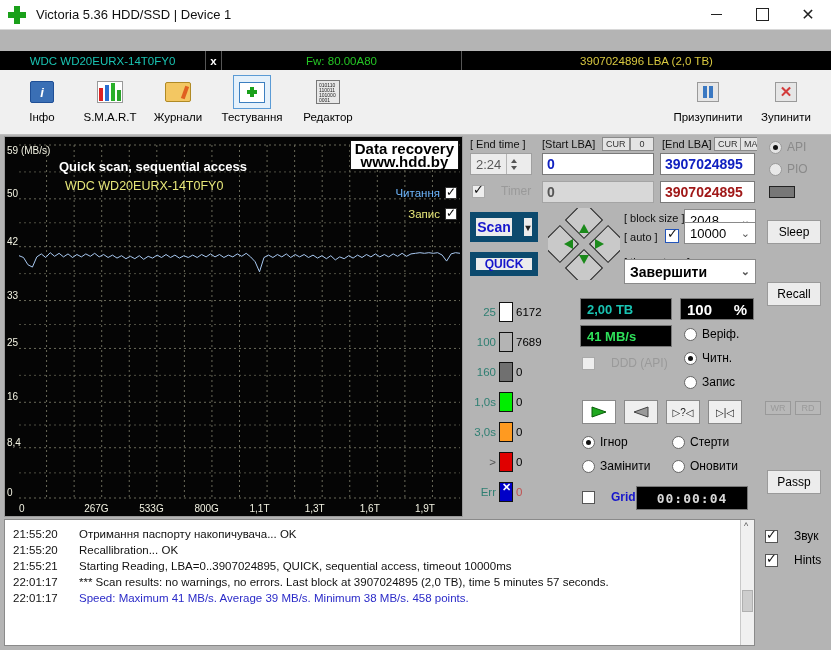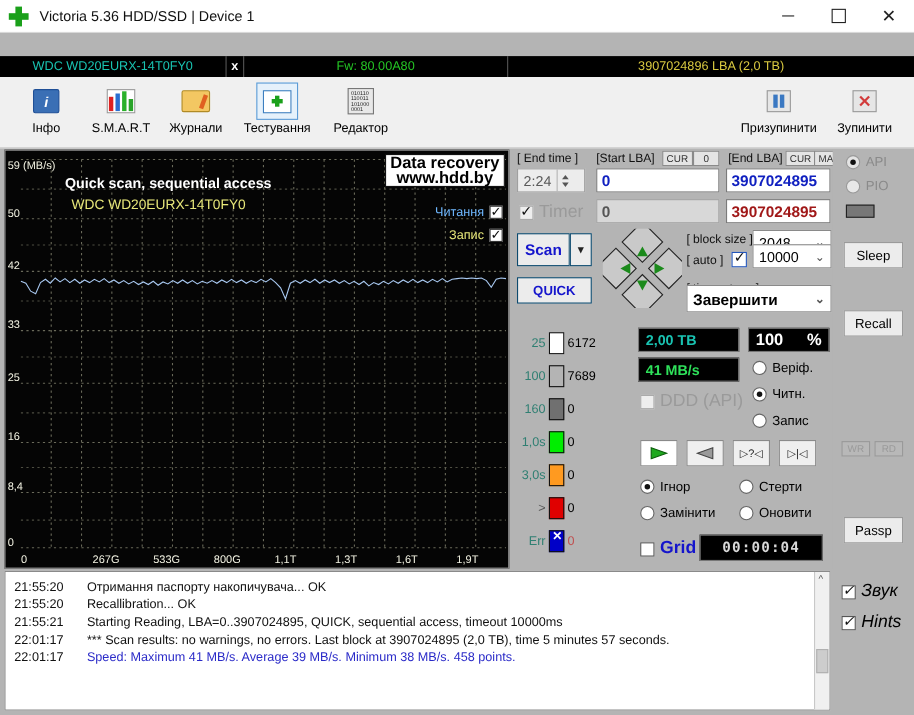--- a/index.html
+++ b/index.html
@@ -143,21 +143,21 @@
 
   .spin { position:absolute; border:1px solid #a0a0a0; background:#ececec;
      height:22px; display:flex; align-items:center; }
   .spin span { padding:0 5px; color:#5a5a5a; font-size:13px; }
   .spin .arrows{ border-left:1px solid #b5b5b5; width:14px; height:20px;
      display:flex; flex-direction:column; justify-content:center; align-items:center; gap:3px; }
   .spin .arrows i{ width:0;height:0;border-left:3px solid transparent;border-right:3px solid transparent; }
   .spin .arrows i:first-child{ border-bottom:4px solid #555; }
   .spin .arrows i:last-child{ border-top:4px solid #555; }
 
-  .btnBig{ position:absolute; background:#ececec; border:1px solid #0c4a6e;
+  .btnBig{ position:absolute; background:#ececec; border:6px solid #0c4a6e;
      color:#1515cc; font-weight:bold; display:flex; align-items:center;
      justify-content:center; }
   .selcombo{ position:absolute; border:1px solid #8a8a8a; background:#fff;
      height:22px; display:flex; align-items:center; padding-left:5px;
      font-size:13px; }
   .selcombo .chev{ margin-left:auto; margin-right:5px; color:#555; font-size:11px; }
 
   .dpad{ position:absolute; }
   .statbox{ position:absolute; left:0; top:158px; width:113px; height:223px; }
   .strow{ position:absolute; display:flex; align-items:center; gap:3px; }
@@ -167,21 +167,21 @@
 
   .meterbox{ position:absolute; left:114px; top:158px; width:175px; height:223px; }
   .lcd{ position:absolute; background:#000; border:1px solid #777;
      display:flex; align-items:center; font-weight:bold; font-size:13px; }
   .radio{ display:flex; align-items:center; gap:5px; font-size:12px; }
   .radio .r{ width:13px; height:13px; border-radius:50%; border:1px solid #666;
      background:#fff; position:relative; }
   .radio .r.on::after{ content:""; position:absolute; left:3px; top:3px; width:5px; height:5px;
      border-radius:50%; background:#111; }
   .radio.dim{ color:#8a8a8a; }
-  .chk{ display:flex; align-items:center; gap:5px; font-size:16px; }
+  .chk{ display:flex; align-items:center; gap:16px; font-size:12px; }
   .chk .b{ width:13px; height:13px; border:1px solid #555; background:#fff; position:relative; }
   .chk .b.on::after{ content:"✓"; position:absolute; left:0px; top:-4px; font-size:13px; color:#111; }
   .chk.dim{ color:#9a9a9a; }
   .chk.dim .b{ border-color:#aaa; background:#eee; }
 
   .navbtn{ width:34px; height:24px; background:#efefef; border:1px solid #8a8a8a;
      display:flex; align-items:center; justify-content:center; font-size:12px; color:#222; }
   .navbtn.play{ background:#fff; }
 
   
@@ -197,21 +197,21 @@
   .logrow{ display:flex; font-size:11.5px; padding:2px 0 2px 8px; color:#111; }
   .logrow .ts{ width:66px; color:#111; }
   .logrow .msg{ flex:1; }
   .logrow.blue .msg{ color:#2b2bc8; }
   .logscroll{ position:absolute; right:0; top:0; width:14px; height:127px;
      background:#f0f0f0; border-left:1px solid #c8c8c8; }
   .logscroll .up{ position:absolute; top:1px; left:3px; color:#555; font-size:9px; }
   .logscroll .thumb{ position:absolute; top:70px; left:1px; width:11px; height:22px;
      background:#cdcdcd; border:1px solid #b0b0b0; }
 
-  .botright{ position:absolute; left:757px; top:519px; width:70px; height:127px;font-style:italic; }
+  .botright{ position:absolute; left:757px; top:519px; width:70px; height:127px; }
   .botright .chk{ margin:10px 0 0 8px; }
 </style>
 </head>
 <body>
 
 <div class="app">
 
   <div class="titlebar">
     <div class="tb-icon"></div>
     <div class="tb-title">Victoria 5.36 HDD/SSD | Device 1</div>

